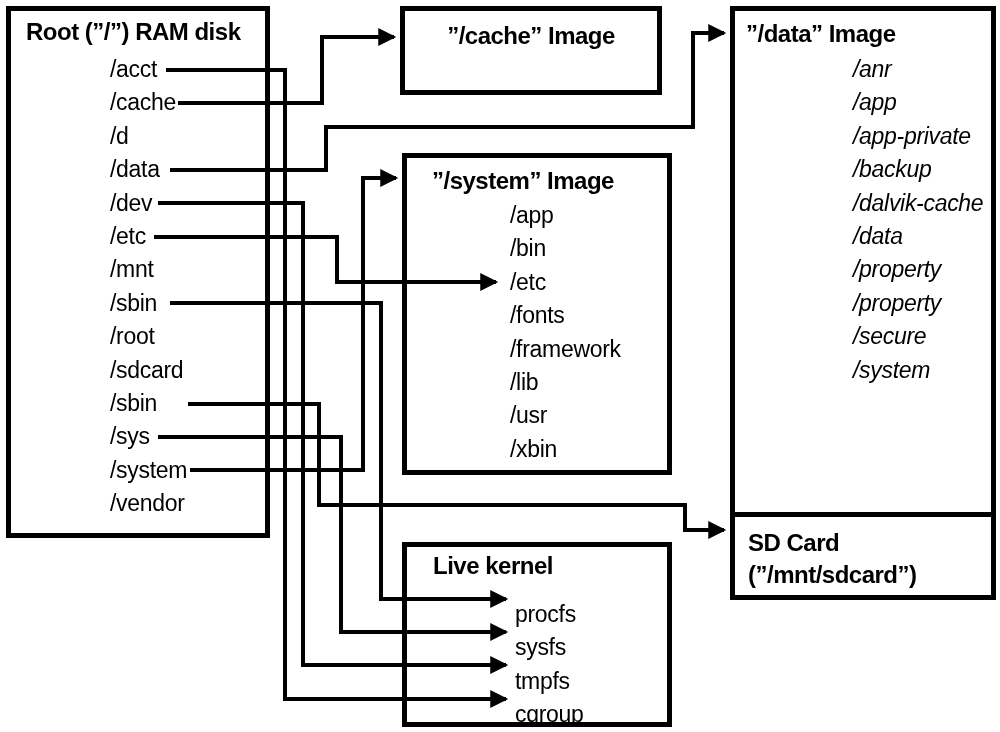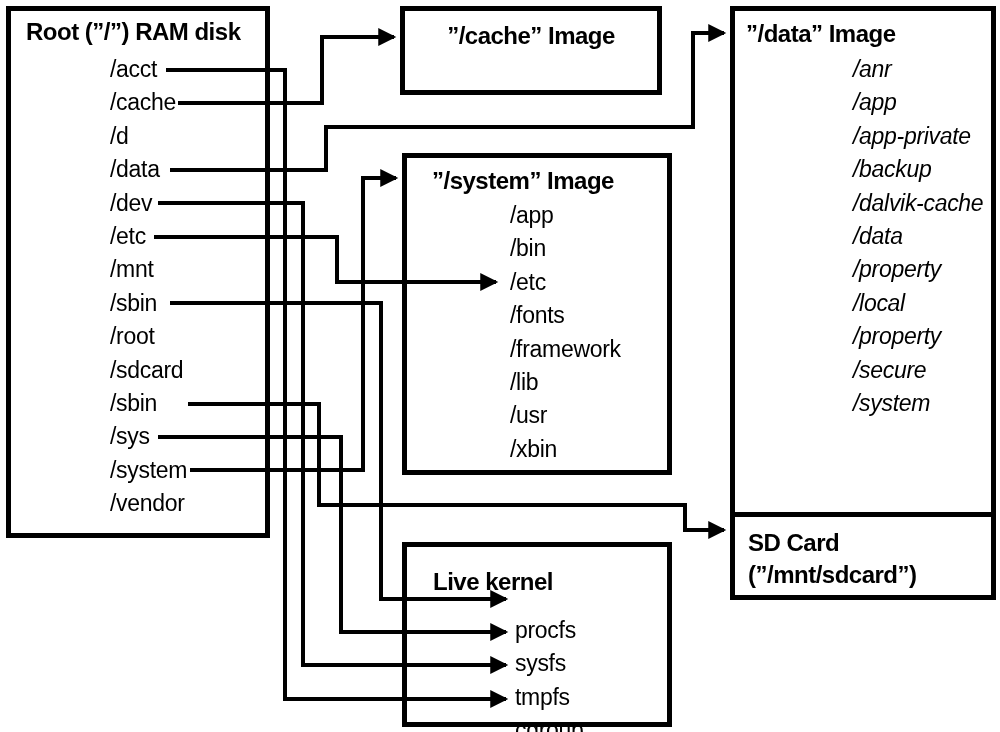--- a/index.html
+++ b/index.html
@@ -22,21 +22,21 @@
   #box-cache .title { text-align:center; }
 
   #box-data   { left:730px; top:6px;   width:266px; height:518px; padding-top:7px; }
   #box-data .title { padding-left:11px; }
   #box-data .items { margin-top:3px; padding-left:118px;font-style:italic; }
 
   #box-system { left:402px; top:153px; width:270px; height:322px; padding-top:7px; }
   #box-system .title { padding-left:25px; }
   #box-system .items { margin-top:2px; padding-left:103px; }
 
-  #box-kernel { left:402px; top:542px; width:270px; height:185px; padding-top:19px; }
+  #box-kernel { left:402px; top:542px; width:270px; height:185px; padding-top:3px; }
   #box-kernel .title { padding-left:26px; }
   #box-kernel .items { margin-top:16px; padding-left:108px; }
 
   #box-sdcard { left:730px; top:512px; width:266px; height:88px; padding-top:10px; }
   #box-sdcard .title { padding-left:13px; }
 
   .wires { position:absolute; left:0; top:0; width:1000px; height:732px; z-index:5;
            pointer-events:none; color:var(--line); }
   .wires polyline { fill:none; stroke:currentColor; stroke-width:4; }
 </style>
@@ -72,21 +72,20 @@
   <div class="box" id="box-data">
     <div class="title">”/data” Image</div>
     <div class="items">
         <div class="item">/anr</div>
         <div class="item">/app</div>
         <div class="item">/app-private</div>
         <div class="item">/backup</div>
         <div class="item">/dalvik-cache</div>
         <div class="item">/data</div>
         <div class="item">/property</div>
-        <div class="item">/local</div>
         <div class="item">/property</div>
         <div class="item">/secure</div>
         <div class="item">/system</div>
       </div>
   </div>
 
   <div class="box" id="box-system">
     <div class="title">”/system” Image</div>
     <div class="items">
         <div class="item">/app</div>

